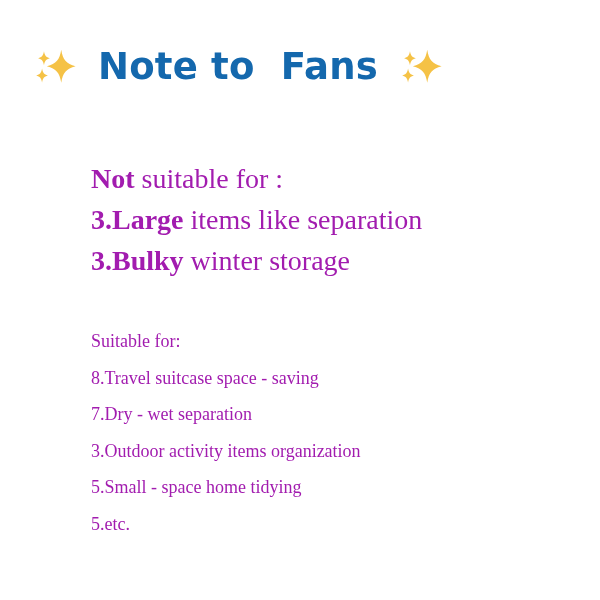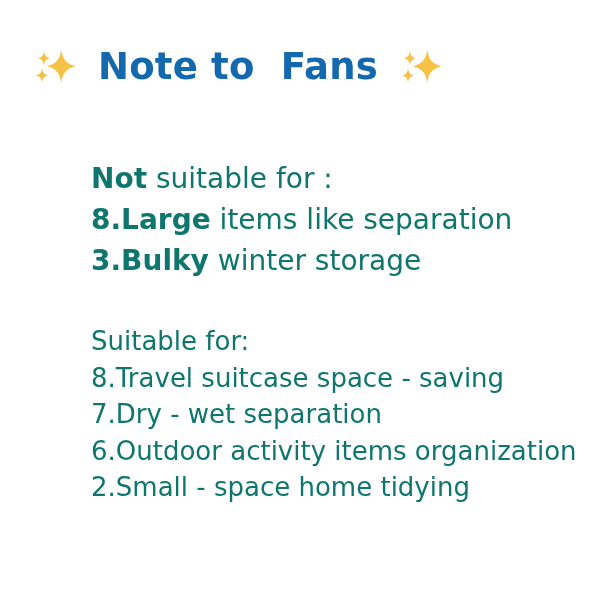--- a/index.html
+++ b/index.html
@@ -56,29 +56,30 @@
   }
   #not-block {
     top: 158px;
   }
   #ok-block {
     top: 323px;
   }
 
   .line {
     white-space: pre;
-    color: #0f766e;
+    color: #a21caf;
+    font-family: Liberation Serif, serif;
   }
   #not-block .line {
     font-size: 28px;
     line-height: 41px;
     font-weight: normal;
   }
   #ok-block .line {
-    font-size: 26px;
+    font-size: 18px;
     line-height: 36.5px;
     font-weight: normal;
   }
   .b {
     font-weight: bold;
   }
   .heading-bold {
     font-weight: bold;
   }
 </style>
@@ -109,29 +110,30 @@
         <path d="M10.5 25.5 C11.3 30 12.6 31.6 16.6 32.8 C12.6 34 11.3 35.6 10.5 40.1 C9.7 35.6 8.4 34 4.4 32.8 C8.4 31.6 9.7 30 10.5 25.5 Z" fill="#F5C246"></path>
       </svg>
     </span>
 
   </div>
 
   <div class="block" id="not-block">
 
     <div class="line"><span class="b">Not</span><span> suitable for :</span></div>
 
-    <div class="line"><span class="b">8.Large</span><span> items like separation</span></div>
+    <div class="line"><span class="b">3.Large</span><span> items like separation</span></div>
 
     <div class="line"><span class="b">3.Bulky</span><span> winter storage</span></div>
 
   </div>
 
   <div class="block" id="ok-block">
 
     <div class="line heading-bold">Suitable for:</div>
     <div class="line">8.Travel suitcase space - saving</div>
     <div class="line">7.Dry - wet separation</div>
-    <div class="line">6.Outdoor activity items organization</div>
-    <div class="line">2.Small - space home tidying</div>
+    <div class="line">3.Outdoor activity items organization</div>
+    <div class="line">5.Small - space home tidying</div>
+    <div class="line">5.etc.</div>
 
   </div>
 
 </div>
 
 </body></html>

